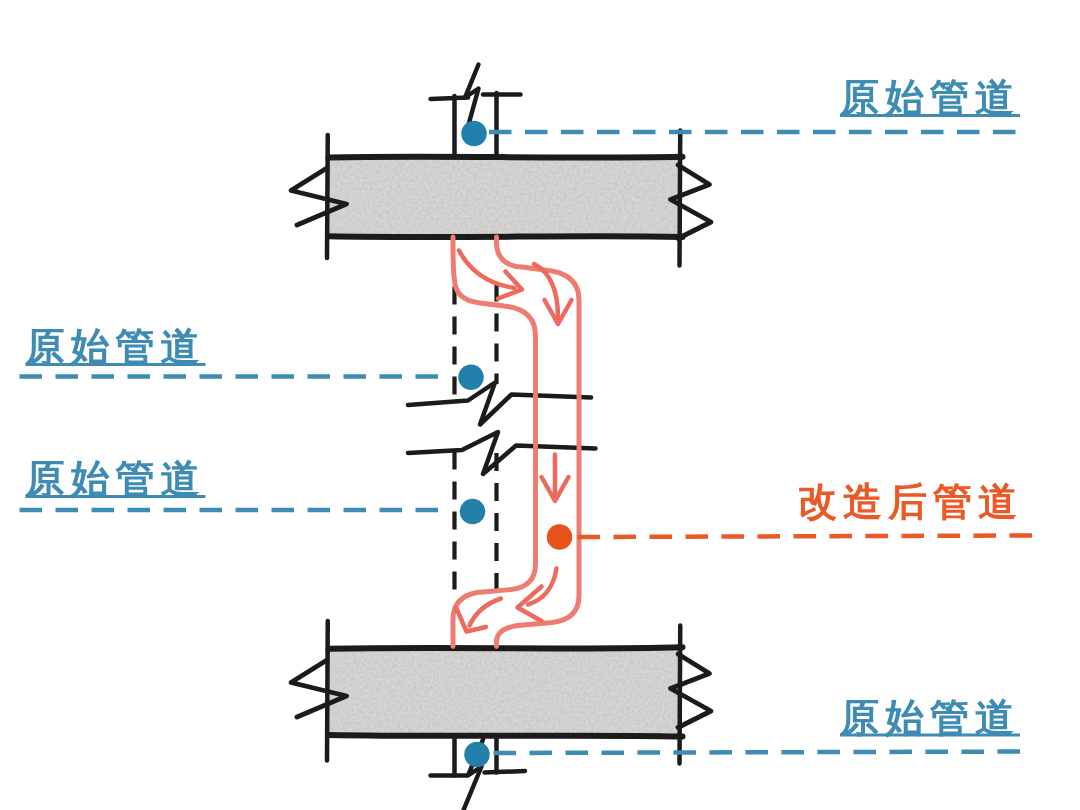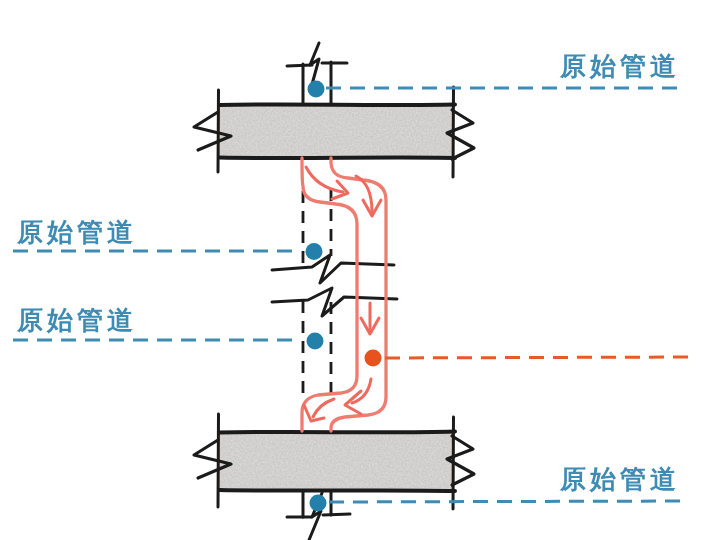--- a/index.html
+++ b/index.html
@@ -6,21 +6,21 @@
   .stage{
     position:relative;width:720px;height:540px;background:#ffffff;overflow:hidden;
     font-family:"DejaVu Sans",sans-serif;
   }
   .stage svg{position:absolute;left:0;top:0;}
   .label{
     position:absolute;font-size:26px;font-weight:600;letter-spacing:4px;
     line-height:1.1;white-space:nowrap;
     font-family:"DejaVu Sans",sans-serif;
   }
-  .label.blue{color:#3e8bb4;}
+  .label.blue{color:#3e8bb4;text-decoration:underline;}
   .label.orange{color:#ea5a27;}
 </style>
 </head>
 <body>
 
 <div class="stage">
 
   <svg width="720" height="540" viewBox="0 0 720 540">
     <defs>
       <filter id="speckle" x="-5%" y="-5%" width="110%" height="110%">
@@ -111,15 +111,16 @@
       <circle cx="314" cy="251.5" r="8.5" fill="#2280ab"></circle>
       <circle cx="315" cy="341" r="8.5" fill="#2280ab"></circle>
       <circle cx="373" cy="358" r="8.5" fill="#e8521c"></circle>
       <circle cx="318" cy="503" r="8.5" fill="#2280ab"></circle>
     </g>
   </svg>
 
   <div class="label blue" style="left:560px;top:52px;">原始管道</div>
   <div class="label blue" style="left:17px;top:218px;">原始管道</div>
   <div class="label blue" style="left:17px;top:306px;">原始管道</div>
+  <div class="label orange" style="left:532px;top:321px;">改造后管道</div>
   <div class="label blue" style="left:560px;top:465px;">原始管道</div>
 
 </div>
 
 </body></html>

